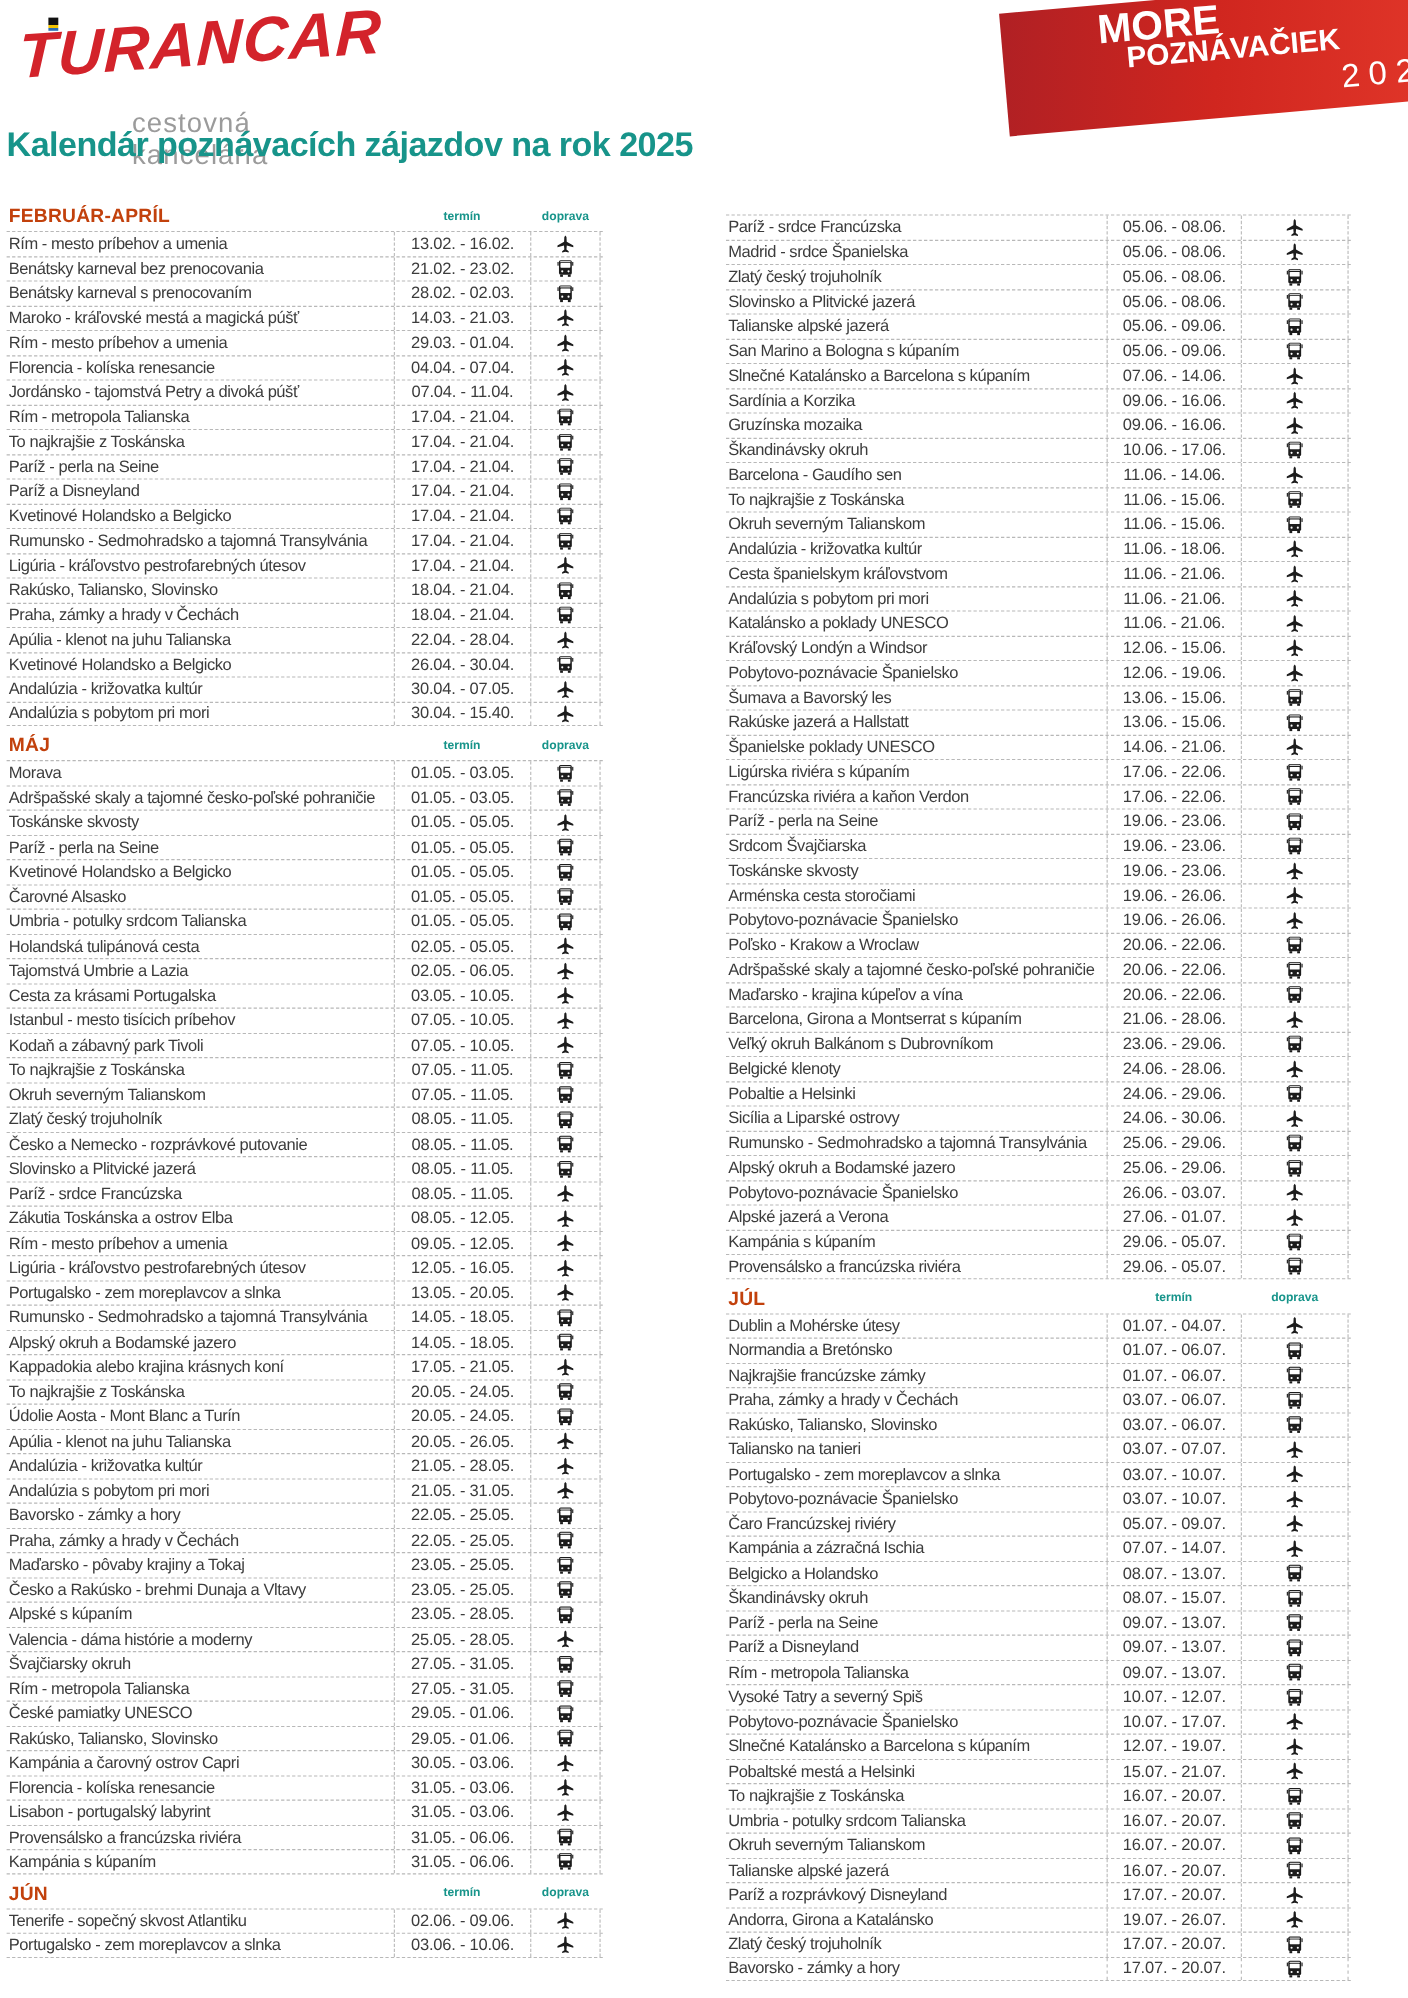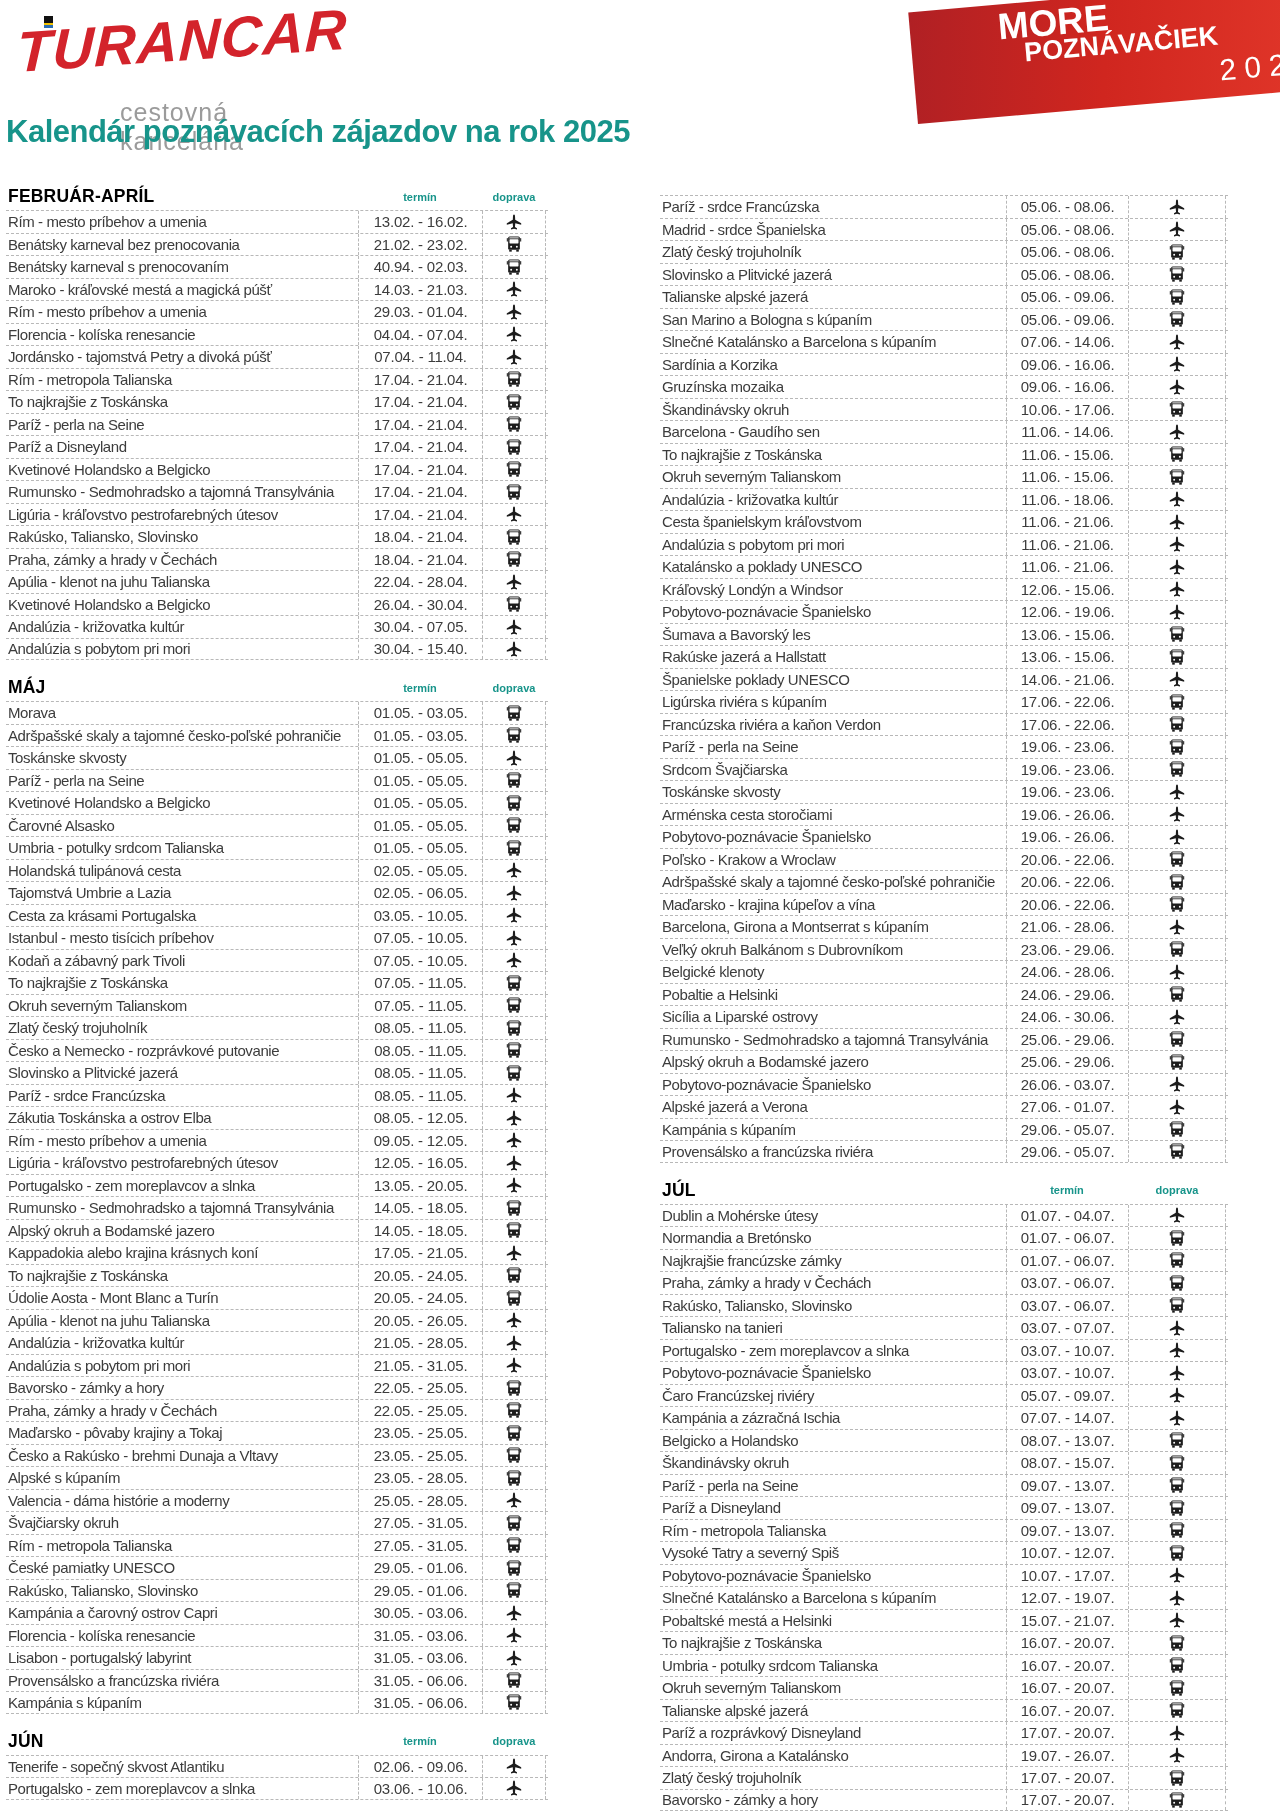--- a/index.html
+++ b/index.html
@@ -22,24 +22,24 @@
     transform:rotate(-5deg);transform-origin:left bottom;color:#fff;font-weight:bold;}
   .ribbon-band .r1{margin:4px 0 0 88px;font-size:37px;line-height:1;letter-spacing:0;}
   .ribbon-band .r2{margin:-4px 0 0 112px;font-size:27px;line-height:1;}
   .ribbon-band .r3{margin:4px 26px 0 0;text-align:right;font-size:30px;letter-spacing:8px;
     font-weight:normal;}
   
   .col{position:absolute;top:183px;}
   #col-0{left:6px;width:542px;}
   #col-1{left:660px;width:568px;}
   .section{width:100%;}
-  .section + .section{margin-top:14px;}
+  .section + .section{margin-top:4px;}
   .spacer{height:12px;}
   .sec-head{display:flex;align-items:center;height:27px;}
-  .sec-head .name{font-size:17.5px;font-weight:bold;color:#000000;letter-spacing:0.2px;text-align:right;}
+  .sec-head .name{font-size:17.5px;font-weight:bold;color:#c2410c;letter-spacing:0.2px;text-align:right;}
   .sec-head .date,.sec-head .icon{font-size:11px;font-weight:bold;color:#17948a;text-align:center;}
   .row{display:flex;align-items:center;height:22.5px;box-sizing:border-box;
     border-top:1px dashed #b8b8b8;}
   .section .row:last-child{border-bottom:1px dashed #b8b8b8;}
   .cell{box-sizing:border-box;height:100%;display:flex;align-items:center;}
   .cell.name{padding-left:2px;}
   #col-0 .name{flex:0 0 352px;}
   #col-0 .date{flex:0 0 124px;}
   #col-0 .icon{flex:0 0 64px;}
   #col-1 .name{flex:0 0 346px;}
@@ -103,21 +103,21 @@
               <rect x="6" y="5.6" width="12" height="5.6" rx="0.8" fill="#fff"></rect>
               <circle cx="8.2" cy="15.6" r="1.3" fill="#fff"></circle>
               <circle cx="15.8" cy="15.6" r="1.3" fill="#fff"></circle>
               <rect x="5.6" y="19.6" width="3.4" height="2.6" fill="currentColor"></rect>
               <rect x="15" y="19.6" width="3.4" height="2.6" fill="currentColor"></rect>
             </svg>
           </div>
         </div>
         <div class="row">
           <div class="cell name">Benátsky karneval s prenocovaním</div>
-          <div class="cell date">40.94. - 02.03.</div>
+          <div class="cell date">28.02. - 02.03.</div>
           <div class="cell icon">
             <svg class="ticon" viewBox="0 0 24 24">
               <rect x="2.4" y="4.2" width="1.4" height="4.5" fill="currentColor"></rect>
               <rect x="20.2" y="4.2" width="1.4" height="4.5" fill="currentColor"></rect>
               <rect x="4.2" y="2" width="15.6" height="17.6" rx="2" fill="currentColor"></rect>
               <rect x="5.6" y="3.1" width="12.8" height="1.5" rx="0.7" fill="#cfcfcf"></rect>
               <rect x="6" y="5.6" width="12" height="5.6" rx="0.8" fill="#fff"></rect>
               <circle cx="8.2" cy="15.6" r="1.3" fill="#fff"></circle>
               <circle cx="15.8" cy="15.6" r="1.3" fill="#fff"></circle>
               <rect x="5.6" y="19.6" width="3.4" height="2.6" fill="currentColor"></rect>

